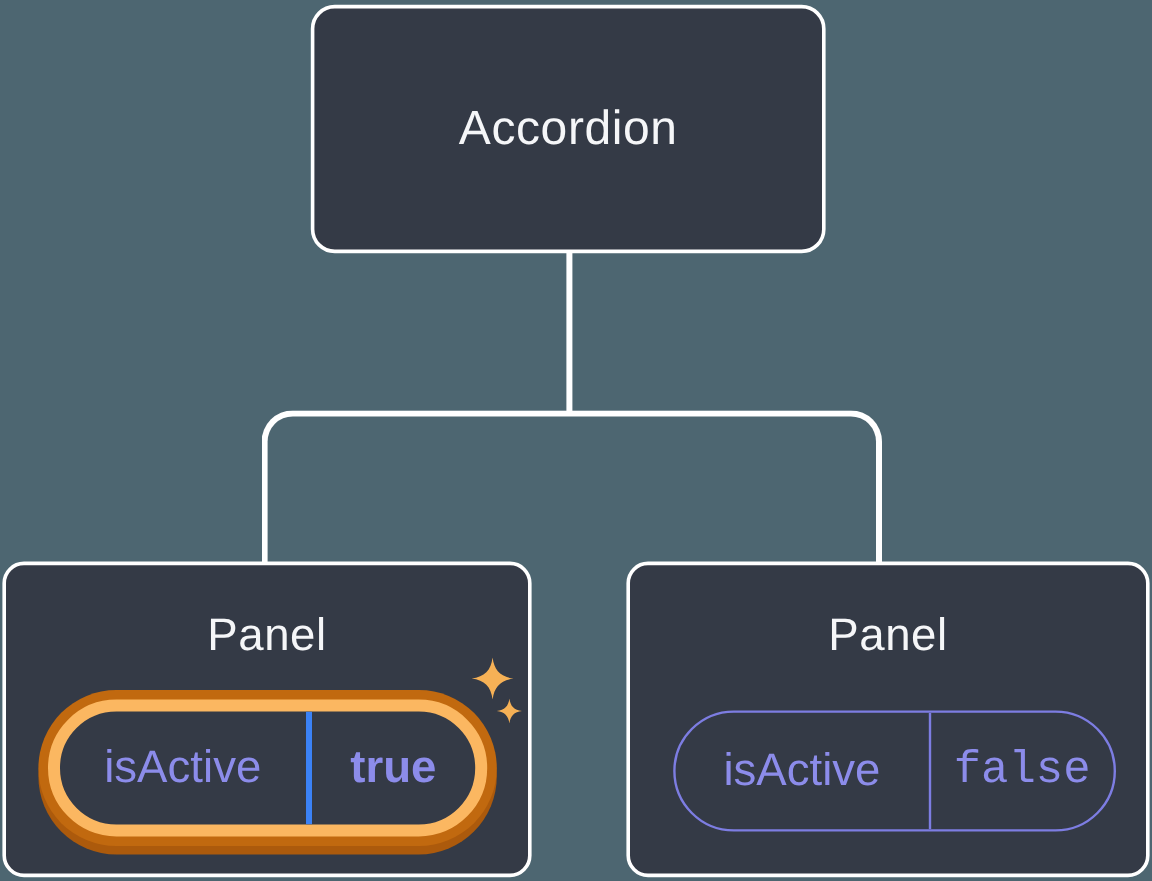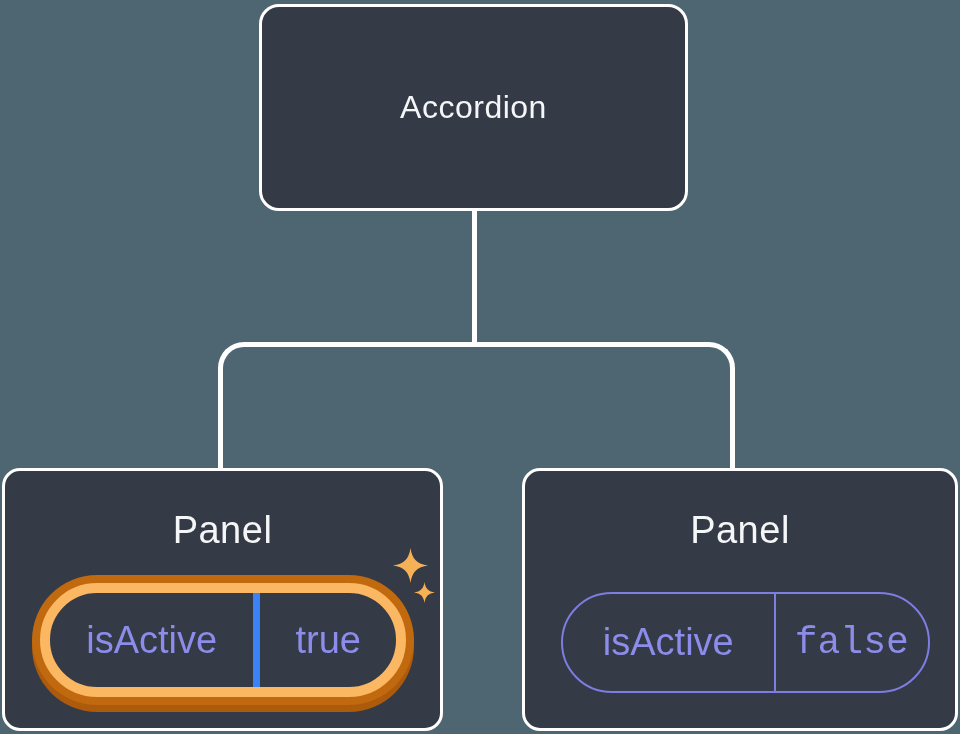--- a/index.html
+++ b/index.html
@@ -17,21 +17,21 @@
     position: absolute;
     background: #343A46;
     border: 3px solid #FFFFFF;
     border-radius: 20px;
   }
   .root-node {
     left: 259px; top: 4px; width: 429px; height: 207px;
     display: flex; align-items: center; justify-content: center;
   }
   .root-label {
-    color: #F5F6F8; font-size: 32px; font-weight: 500; letter-spacing: 0.5px;
+    color: #F5F6F8; font-size: 40px; font-weight: 500; letter-spacing: 0.5px;
   }
   .panel-node { border-radius: 18px; top: 468px; height: 263px; }
   .panel-left  { left: 2px;   width: 441px; }
   .panel-right { left: 522px; width: 436px; }
   .panel-title {
     position: absolute; top: 38px; left: 0; width: 100%;
     text-align: center; color: #F5F6F8; font-size: 38px; font-weight: 400;
     letter-spacing: 0.5px;
   }
 
@@ -61,21 +61,21 @@
     color: #8C8CEA; font-size: 38px;
   }
   
   .pill-active {
     left: 35px; top: 112px; width: 366px; height: 114px;
     border: 10px solid #FBB761;
     box-shadow: 0 0 0 8px #C1690F, 0 7px 0 8px #AC5A0C;
     background: #343A46;
   }
   .pill-active .cell-name  { flex: 60 0 0; }
-  .pill-active .cell-value { flex: 40 0 0; border-left: 7px solid #3b82f6; font-weight: 400; }
+  .pill-active .cell-value { flex: 40 0 0; border-left: 5px solid #3b82f6; font-weight: 700; }
   
   .pill-inactive {
     left: 36px; top: 121px; width: 369px; height: 101px;
     border: 2.5px solid #7D7DE2;
     background: #343A46;
   }
   .pill-inactive .cell-name  { flex: 58 0 0; }
   .pill-inactive .cell-value { flex: 42 0 0; border-left: 2.5px solid #7D7DE2; font-family: Liberation Mono, monospace; }
 
   

